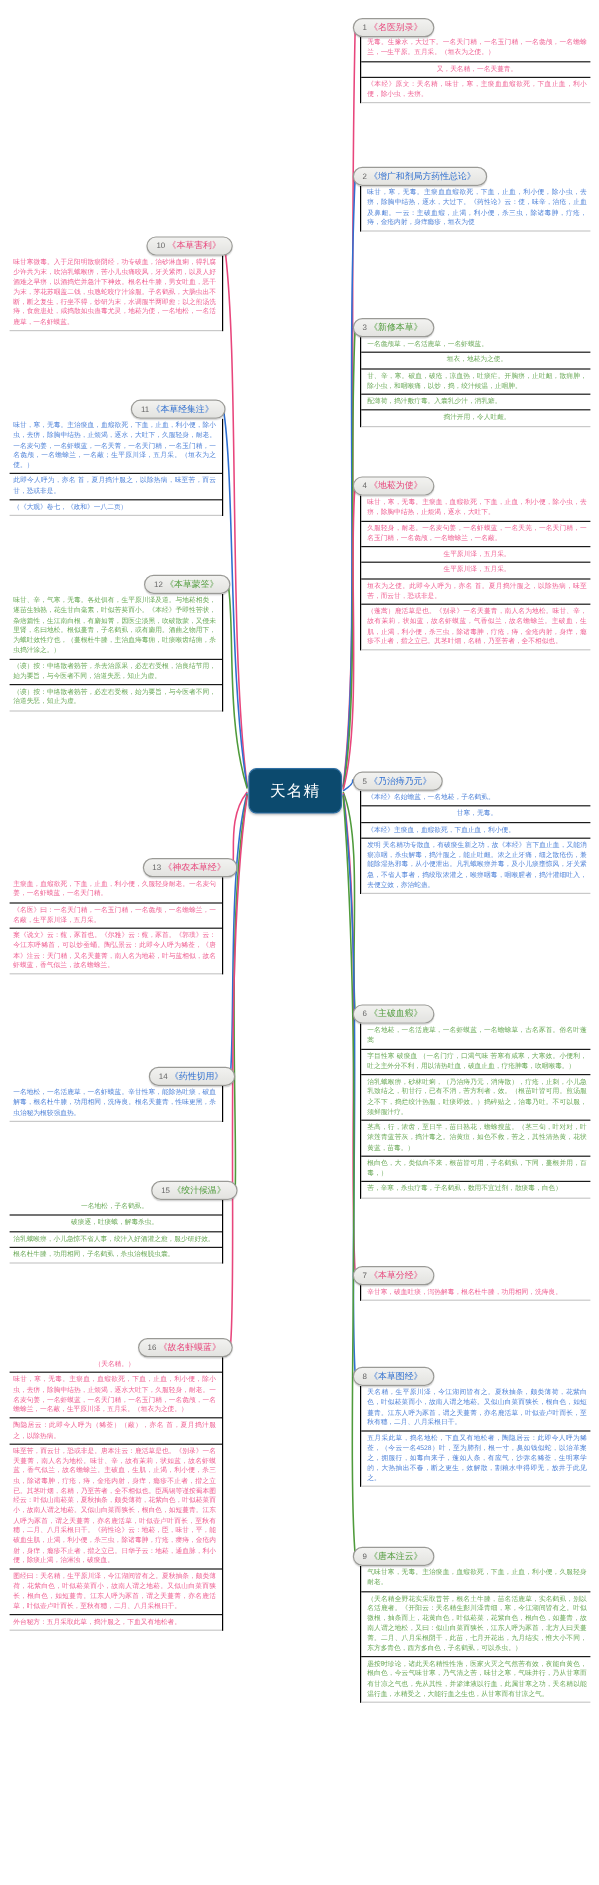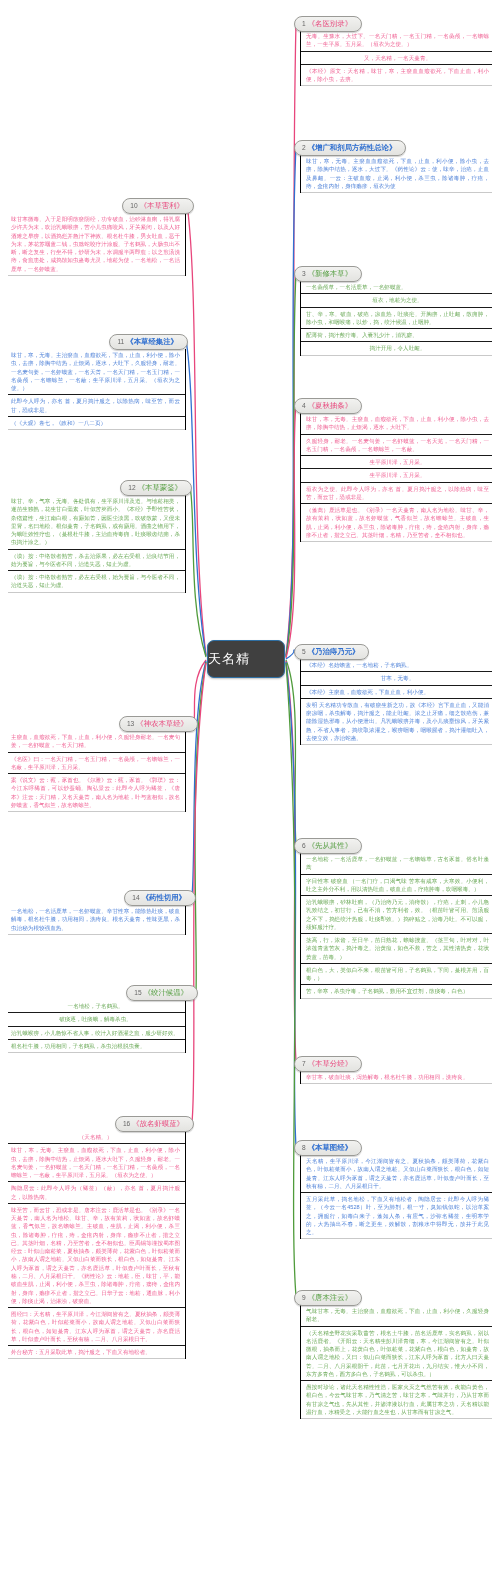--- a/index.html
+++ b/index.html
@@ -16,24 +16,24 @@
   }
   svg.links {
     position: absolute; left: 0; top: 0;
     width: 499px; height: 1571px;
     pointer-events: none;
   }
   .center-node {
     position: absolute;
     left: 207px; top: 640px;
     width: 78px; height: 38px;
-    background: #404040;
+    background: #0c4a6e;
     border: 1px solid #2f6fa3;
     border-radius: 7px;
-    display: flex; align-items: center; justify-content: flex-start;
+    display: flex; align-items: center; justify-content: center;
     color: #ffffff;
     font-size: 13px;
     letter-spacing: 1px;
     z-index: 40;
     box-shadow: 0 1px 2px rgba(0,0,0,.25);
   }
   .node {
     position: absolute;
     z-index: 30;
   }
@@ -43,21 +43,21 @@
     border: 1px solid #9a9a96;
     border-radius: 9px;
     padding: 3px 9px 3px 7px;
     font-size: 7.4px;
     white-space: nowrap;
     line-height: 1.1;
     box-shadow: 0 1px 1px rgba(0,0,0,.18);
   }
   .node-head .idx { color: #666; margin-right: 2px; font-size: 6.6px; }
   .pink  .node-head .ttl { color: #e8467c; margin-top: 37px; }
-  .blue  .node-head .ttl { color: #2f6fd0; font-weight: bold; }
+  .blue  .node-head .ttl { color: #2f6fd0; }
   .green .node-head .ttl { color: #4f9b3b; }
 
   .blocks {
     position: absolute;
     border-left-width: 1.2px;
     border-left-style: solid;
   }
 
   .blk {
     border-bottom: 1px solid #1a1a1a;
@@ -103,23 +103,23 @@
   </svg>
 
   <div class="center-node">
     <span>天名精</span>
   </div>
 
   <div id="nodes-layer">
       <div class="node pink right" style="left: 294px; top: 12px; width: 200px;"><div class="node-head"><span class="idx">1</span><span class="ttl">《名医别录》</span></div></div>
       <div class="node blue right" style="left: 294px; top: 136px; width: 200px;"><div class="node-head"><span class="idx">2</span><span class="ttl">《增广和剂局方药性总论》</span></div></div>
       <div class="node green right" style="left: 294px; top: 262px; width: 200px;"><div class="node-head"><span class="idx">3</span><span class="ttl">《新修本草》</span></div></div>
-      <div class="node pink right" style="left: 294px; top: 394px; width: 200px;"><div class="node-head"><span class="idx">4</span><span class="ttl">《夏秋抽条》</span></div></div>
+      <div class="node pink right" style="left: 294px; top: 394px; width: 200px;"><div class="node-head"><span class="idx">4</span><span class="ttl">《地菘为使》</span></div></div>
       <div class="node blue right" style="left: 294px; top: 640px; width: 200px;"><div class="node-head"><span class="idx">5</span><span class="ttl">《乃治痔乃元》</span></div></div>
-      <div class="node green right" style="left: 294px; top: 834px; width: 200px;"><div class="node-head"><span class="idx">6</span><span class="ttl">《先从其性》</span></div></div>
+      <div class="node green right" style="left: 294px; top: 834px; width: 200px;"><div class="node-head"><span class="idx">6</span><span class="ttl">《主破血瘕》</span></div></div>
       <div class="node pink right" style="left: 294px; top: 1052px; width: 200px;"><div class="node-head"><span class="idx">7</span><span class="ttl">《本草分经》</span></div></div>
       <div class="node blue right" style="left: 294px; top: 1136px; width: 200px;"><div class="node-head"><span class="idx">8</span><span class="ttl">《本草图经》</span></div></div>
       <div class="node green right" style="left: 294px; top: 1286px; width: 200px;"><div class="node-head"><span class="idx">9</span><span class="ttl">《唐本注云》</span></div></div>
       <div class="node pink left" style="left: 110px; top: 194px; width: 84px; text-align: right;"><div class="node-head"><span class="idx">10</span><span class="ttl">《本草害利》</span></div></div>
       <div class="node blue left" style="left: 84px; top: 330px; width: 104px; text-align: right;"><div class="node-head"><span class="idx">11</span><span class="ttl">《本草经集注》</span></div></div>
       <div class="node green left" style="left: 88px; top: 476px; width: 104px; text-align: right;"><div class="node-head"><span class="idx">12</span><span class="ttl">《本草蒙筌》</span></div></div>
       <div class="node pink left" style="left: 94px; top: 712px; width: 104px; text-align: right;"><div class="node-head"><span class="idx">13</span><span class="ttl">《神农本草经》</span></div></div>
       <div class="node blue left" style="left: 96px; top: 886px; width: 100px; text-align: right;"><div class="node-head"><span class="idx">14</span><span class="ttl">《药性切用》</span></div></div>
       <div class="node green left" style="left: 98px; top: 981px; width: 100px; text-align: right;"><div class="node-head"><span class="idx">15</span><span class="ttl">《绞汁候温》</span></div></div>
       <div class="node pink left" style="left: 94px; top: 1112px; width: 100px; text-align: right;"><div class="node-head"><span class="idx">16</span><span class="ttl">《故名虾蟆蓝》</span></div></div>

